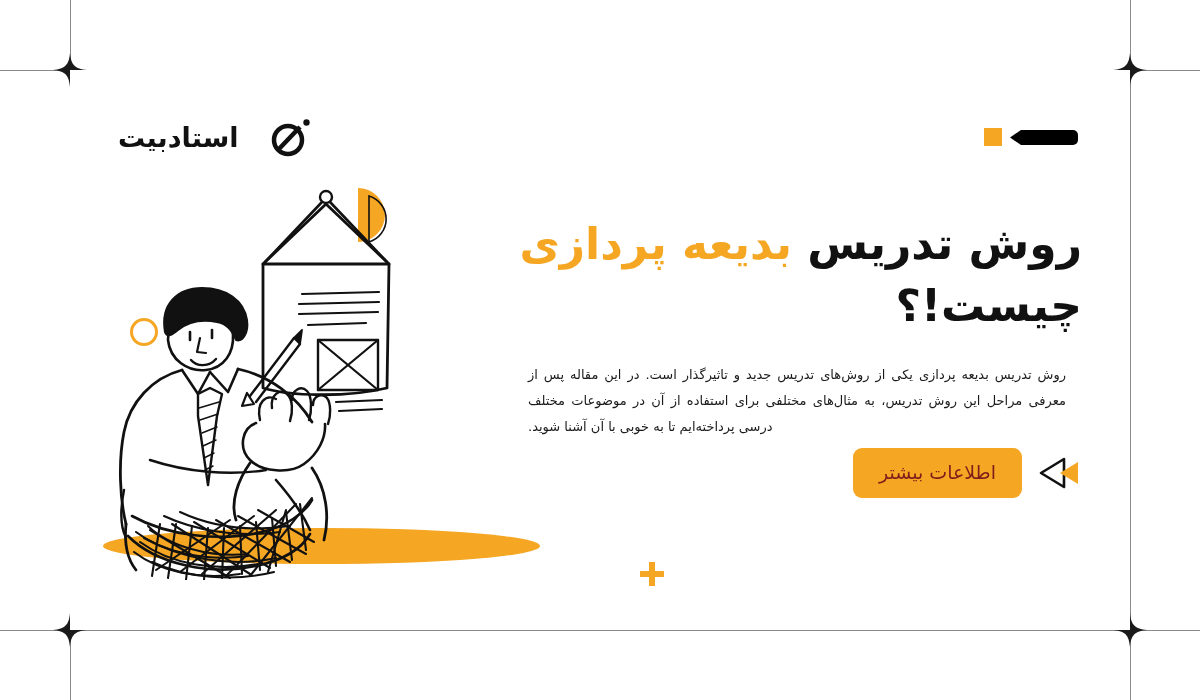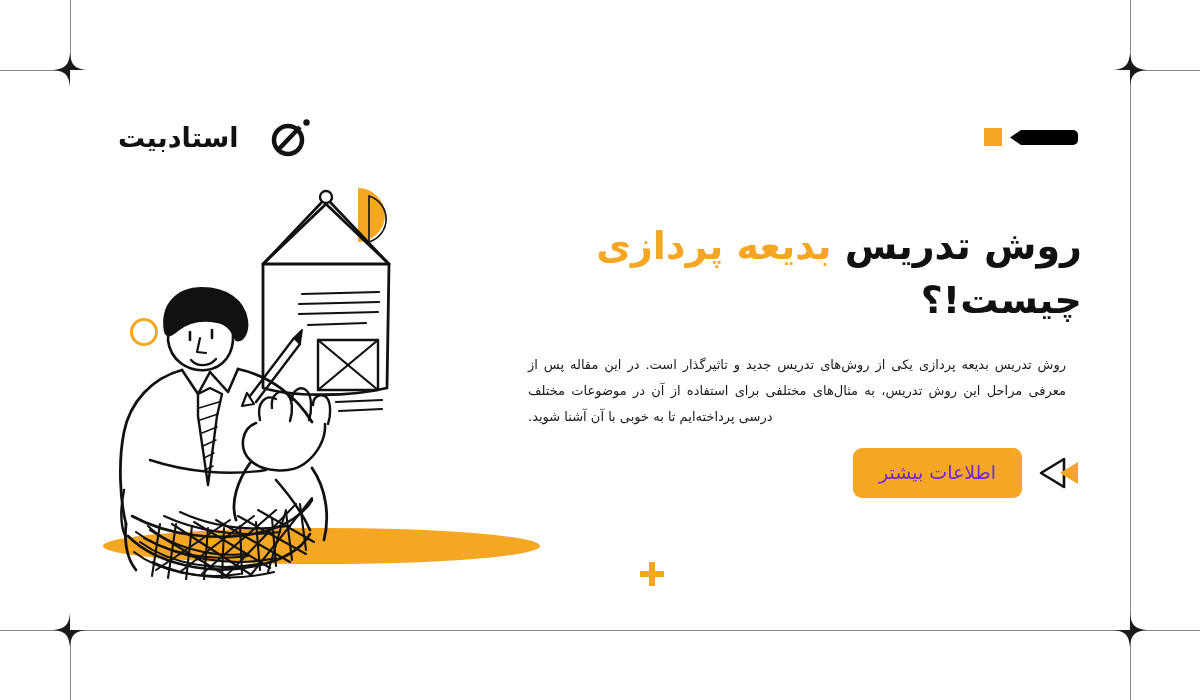--- a/index.html
+++ b/index.html
@@ -57,25 +57,25 @@
 
   
   .content{
     position:absolute;
     right:48px;top:140px;
     width:570px;
     text-align:right;
     direction:rtl;
   }
   .headline{
-    font-size:38px;
+    font-size:44px;
     font-weight:700;
     line-height:1.42;
     color:#111111;
-    margin:10px 0 24px 0;
+    margin:3px 0 24px 0;
     letter-spacing:0px;
   }
   .headline .hl{color:#F5A623;}
   .body-text{
     font-size:13px;
     line-height:2.0;
     color:#1a1a1a;
     margin:16px;
     text-align:justify;
     text-align-last:left;
@@ -83,21 +83,21 @@
   }
 
   
   .cta-row{
     position:absolute;
     right:48px;top:378px;
     display:flex;flex-direction:row-reverse;align-items:center;gap:16px;
   }
   .cta-btn{
     background:#F5A623;
-    color:#6d28d9;
+    color:#7f1d1d;
     border:none;
     border-radius:9px;
     padding:13px 26px;
     font-size:19px;
     font-weight:500;
     font-family:"DejaVu Sans","Liberation Sans",sans-serif;
     cursor:pointer;
     line-height:1.25;
     white-space:nowrap;
   }

